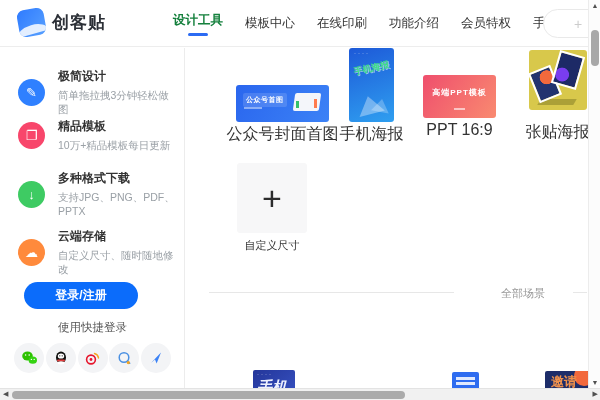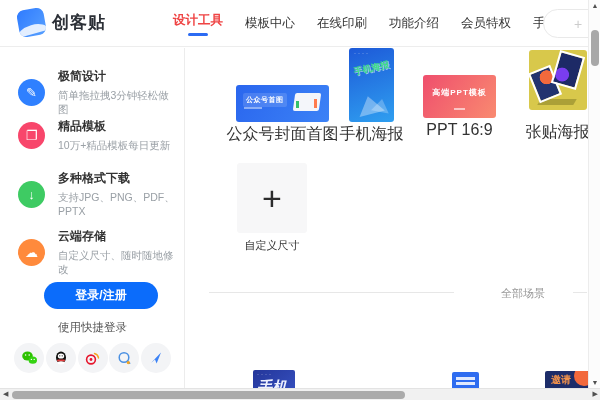--- a/index.html
+++ b/index.html
@@ -10,38 +10,38 @@
   .header { position:absolute; left:0; top:0; width:588px; height:47px; background:#fff;
     border-bottom:1px solid #ededed; z-index:5; }
   .logo-wrap { position:absolute; left:18px; top:9px; display:flex; align-items:center; gap:7px; cursor:pointer; }
   .logo-icon { width:27px; height:27px; border-radius:7px; transform:rotate(-10deg);
     background:linear-gradient(135deg,#2f7bff,#57a0ff); position:relative; overflow:hidden; }
   .logo-icon span { position:absolute; left:-3px; bottom:2px; width:32px; height:9px;
     background:rgba(255,255,255,.85); border-radius:50% 50% 0 0 / 100% 100% 0 0; transform:rotate(-6deg); }
   .logo-text { font-size:17px; font-weight:bold; color:#2b2f36; letter-spacing:1px; }
   .nav { position:absolute; left:167px; top:0; height:47px; display:flex; align-items:center; gap:10px; }
   .nav-item { font-size:12.5px; color:#333; padding:4px 6px; cursor:pointer; white-space:nowrap; text-align:center; }
-  .nav-item.active { color:#ef4444; font-weight:bold; }
+  .nav-item.active { color:#15803d; font-weight:bold; }
   .nav-item.active::after { content:""; display:block; width:20px; height:3px; border-radius:2px;
     background:#2b6bf3; margin:4px auto 0; }
   .nav-more { font-size:13px; color:#666; letter-spacing:1px; padding:4px 4px; cursor:pointer; }
   .search-pill { position:absolute; left:543px; top:9px; width:80px; height:29px; border:1px solid #e9e9e9;
     border-radius:15px; background:#fff; display:flex; align-items:center; padding-left:30px; }
   .search-pill .plus { color:#ccc; font-size:14px; }
 
   
   .sidebar { position:absolute; left:0; top:48px; width:185px; height:340px; background:#fff;
     border-right:1px solid #ececec; }
   .feature { position:absolute; left:18px; display:flex; align-items:center; gap:13px; width:158px; }
   .f1{top:20px;} .f2{top:70px;} .f3{top:122px;} .f4{top:180px;}
   .feature .f-icon { width:27px; height:27px; min-width:27px; border-radius:50%; color:#fff;
     display:flex; align-items:center; justify-content:center; font-size:13px; }
   .feature .f-title { font-size:12px; font-weight:bold; color:#333; margin-bottom:3px; }
   .feature .f-desc { font-size:10.5px; color:#9aa0a6; line-height:14px; }
-  .login-btn { position:absolute; left:44px; top:234px; width:114px; height:27px; border:none;
+  .login-btn { position:absolute; left:24px; top:234px; width:114px; height:27px; border:none;
     border-radius:14px; background:#0b6cfb; color:#fff; font-size:12px; font-weight:bold; cursor:pointer;
     font-family:inherit; }
   .quick-label { position:absolute; left:0; top:272px; width:185px; text-align:center; font-size:11.5px; color:#555; }
   .social-row { position:absolute; left:0; top:295px; width:185px; display:flex; justify-content:space-between;
     padding:0 14px; }
   .social { width:30px; height:30px; border-radius:50%; background:#f3f4f6; display:flex;
     align-items:center; justify-content:center; cursor:pointer; }
 
   
   .main { position:absolute; left:185px; top:48px; width:403px; height:340px; background:#fff; overflow:hidden; }
@@ -104,21 +104,21 @@
     font-style:italic; font-size:15px; color:#eef1ff; font-weight:bold; }
   .posterB { position:absolute; left:267px; top:324px; width:27px; height:35px; border-radius:2px;
     background:#2e6cf0; overflow:hidden; cursor:pointer; }
   .posterB .t1,.posterB .t2 { position:absolute; left:4px; height:3px; width:19px; background:rgba(255,255,255,.85); }
   .posterB .t1{ top:5px; } .posterB .t2{ top:10px; }
   .posterC { position:absolute; left:360px; top:323px; width:44px; height:36px; border-radius:2px;
     background:#1d2d69; overflow:hidden; cursor:pointer; }
   .posterC .blob1 { position:absolute; right:-5px; top:-5px; width:20px; height:20px; border-radius:50%;
     background:#f2693c; }
   .posterC .art { position:absolute; left:6px; top:2px; font-family:"Liberation Serif","DejaVu Serif",serif;
-    font-size:10px; color:#f0914b; font-weight:bold; }
+    font-size:13px; color:#f0914b; font-weight:bold; }
 
   
   .vscroll { position:absolute; right:0; top:0; width:12px; height:388px; background:#fcfcfc;
     border-left:1px solid #ececec; z-index:10; }
   .vscroll .arrow { position:absolute; left:0; width:12px; text-align:center; font-size:7px; color:#505050; cursor:pointer; }
   .v-up { top:2px; } .v-down { bottom:2px; }
   .v-thumb { position:absolute; left:2px; top:30px; width:8px; height:36px; background:#a8a8a8; border-radius:4px; cursor:pointer; }
   .hscroll { position:absolute; left:0; bottom:0; width:600px; height:12px; background:#f1f1f1;
     border-top:1px solid #e3e3e3; z-index:11; }
   .hscroll .arrow { position:absolute; top:1px; font-size:7px; color:#505050; cursor:pointer; }

